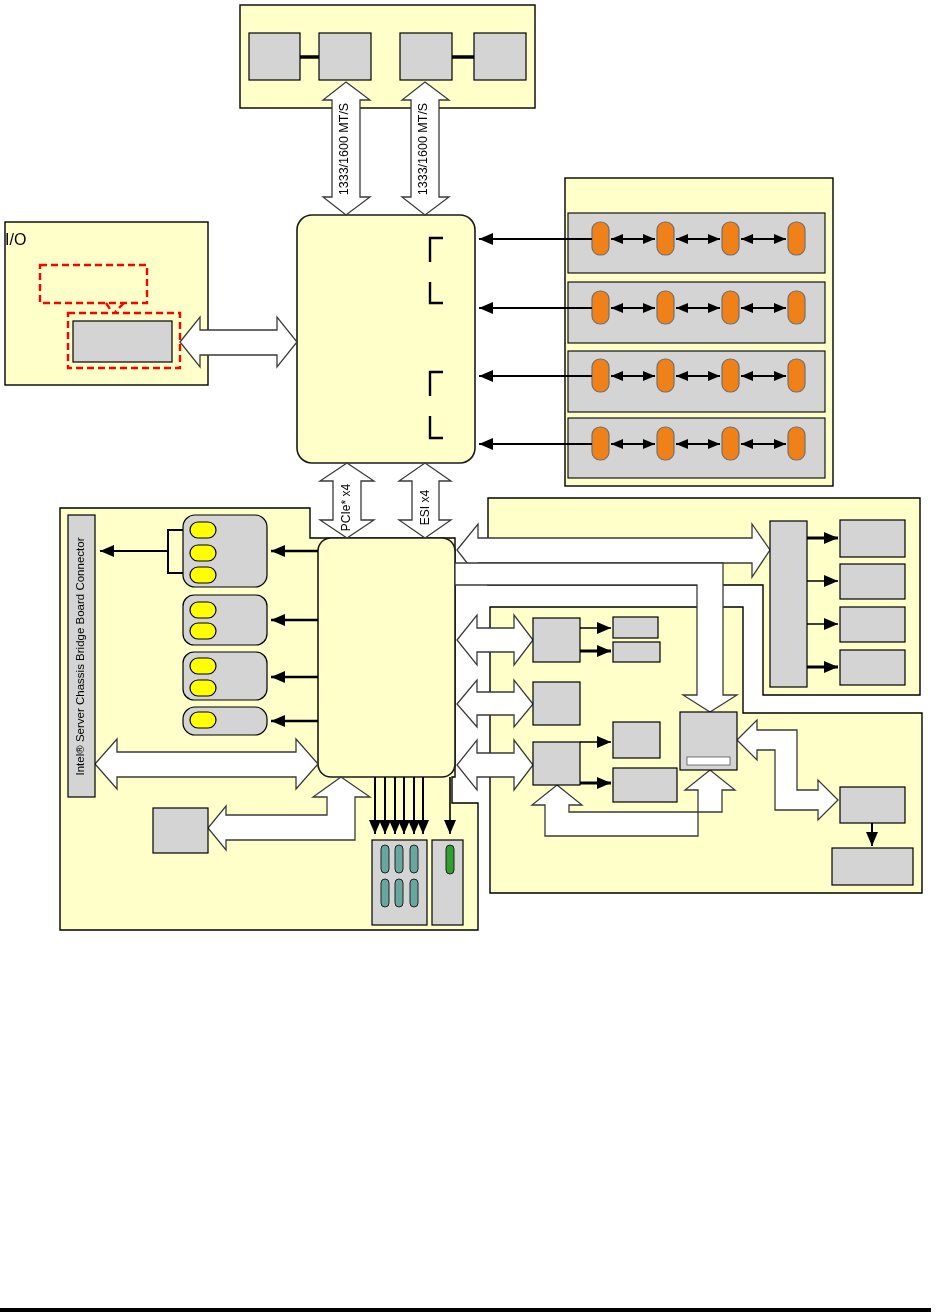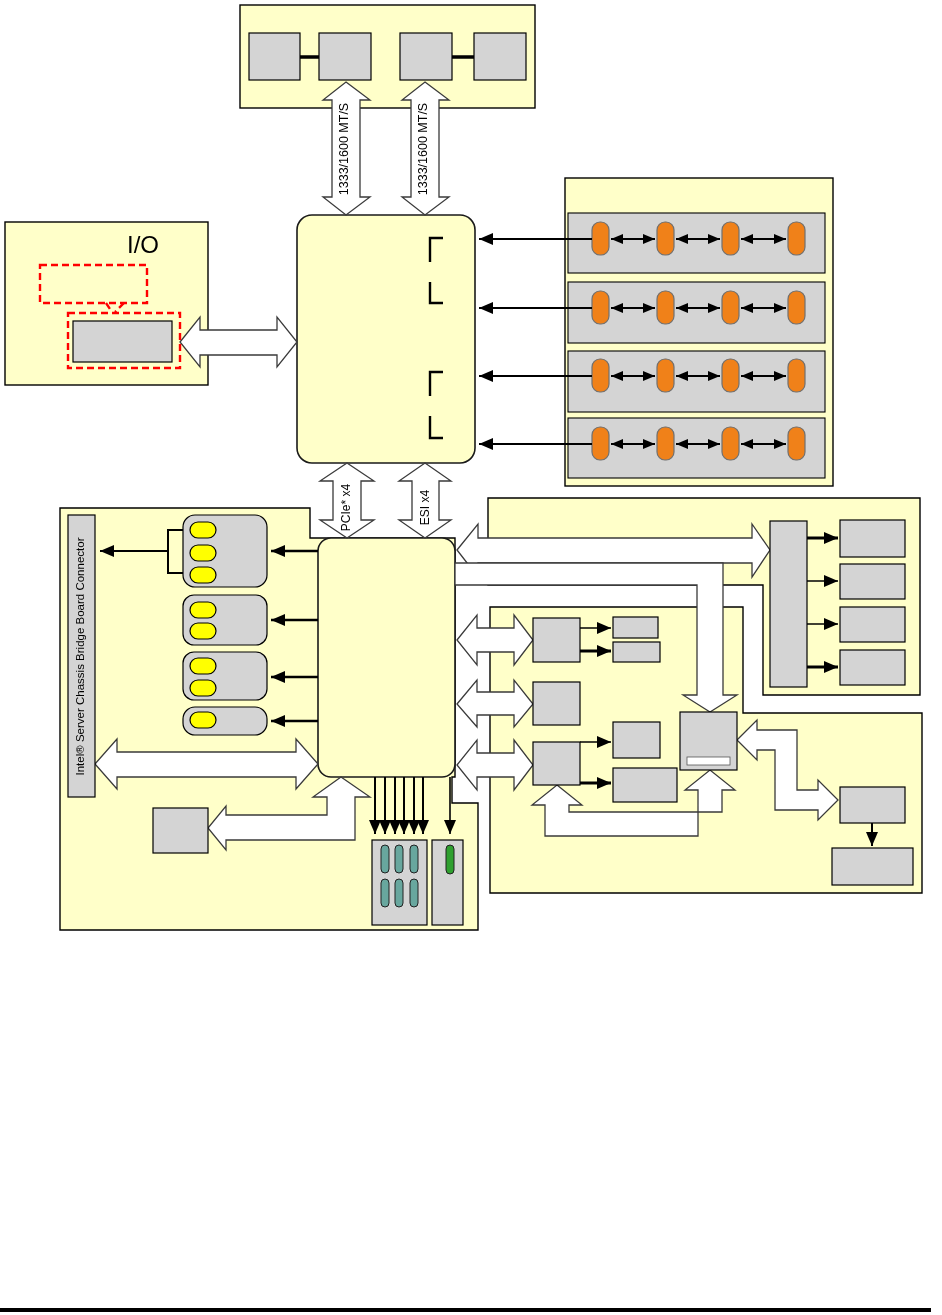--- a/index.html
+++ b/index.html
@@ -15,21 +15,21 @@
   .opill{fill:var(--c-orange);stroke:#707070;stroke-width:1.2;}
   .ypill{fill:var(--c-yellowpill);stroke:#000;stroke-width:1.2;}
   .tpill{fill:var(--c-teal);stroke:#222;stroke-width:1;}
   .gpill{fill:var(--c-green);stroke:#222;stroke-width:1;}
   .thin{stroke:#000;fill:none;}
   .reddash{stroke:var(--c-red);fill:none;stroke-width:2.4;stroke-dasharray:7 4;}
   .slot{fill:#fff;stroke:#555;stroke-width:0.8;}
   
   .lbl{position:absolute;color:#000;white-space:nowrap;}
   .lbl.v{transform:rotate(-90deg);}
-  #io-label{left:5px;top:231px;width:190px;text-align:center;font-size:24px;padding-left:43px;}
+  #io-label{left:5px;top:231px;width:190px;font-size:16px;}
   #ram-label-1{left:280px;top:141px;width:130px;height:16px;text-align:center;font-size:12.5px;}
   #ram-label-2{left:359px;top:141px;width:130px;height:16px;text-align:center;font-size:12.5px;}
   #pcie-label{left:311px;top:500px;width:70px;height:15px;text-align:center;font-size:12px;}
   #esi-label{left:390px;top:500px;width:70px;height:15px;text-align:center;font-size:12px;}
   #connector-label{left:-61px;top:649px;width:285px;height:15px;text-align:center;font-size:11.5px;}
 </style>
 </head>
 <body>
 
 <div class="canvas">

